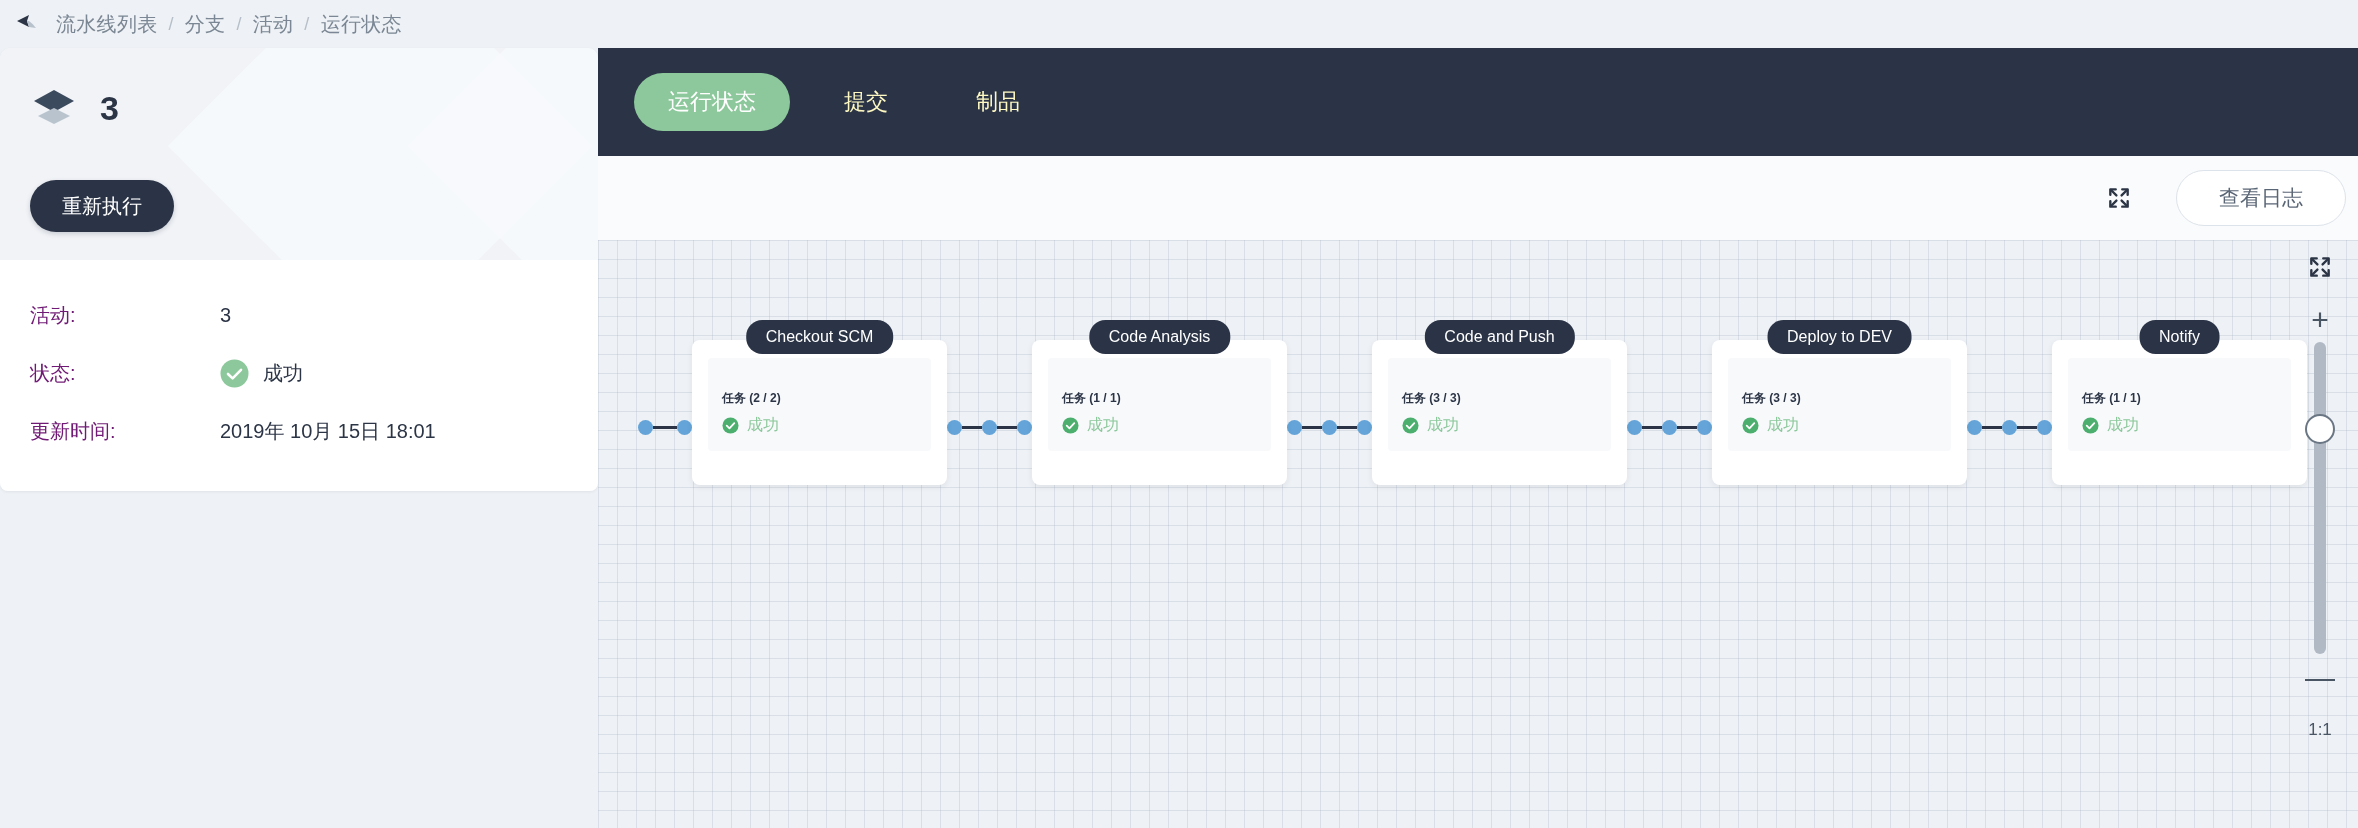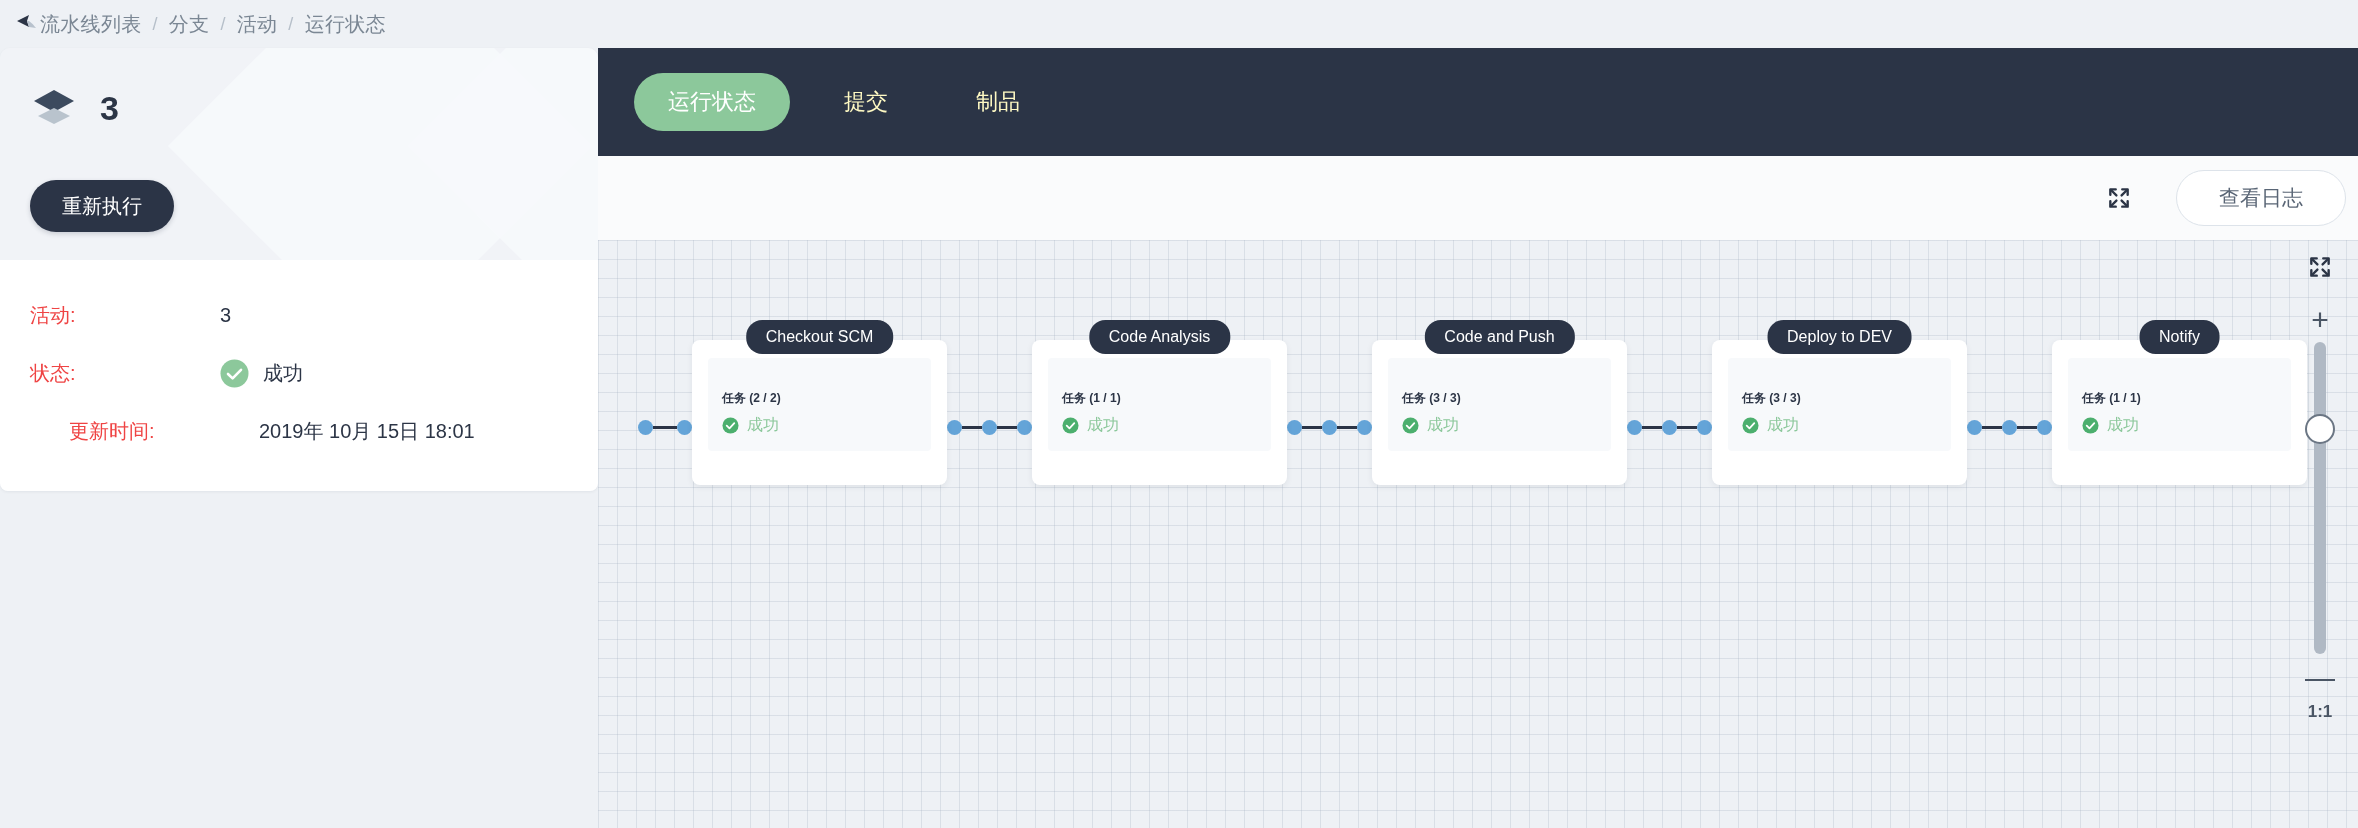--- a/index.html
+++ b/index.html
@@ -9,21 +9,21 @@
     font-family: "Liberation Sans", "DejaVu Sans", sans-serif;
     overflow: hidden;
   }
 
   
   .breadcrumb-bar {
     height: 48px;
     display: flex;
     align-items: center;
     padding-left: 14px;
-    gap: 0;
+    gap: 16px;
     background: #eef1f5;
   }
   .back-icon { width: 26px; height: 26px; display: block; flex: none; }
   .crumbs { display: flex; align-items: center; gap: 11px; }
   .crumb {
     font-size: 20px;
     color: #7b8794;
     letter-spacing: .3px;
     white-space: nowrap;
   }
@@ -83,24 +83,24 @@
     padding: 42px 30px 46px 30px;
   }
   .details-title {
     font-size: 23px; font-weight: 700; color: #2c3546;
     margin-bottom: 34px;
   }
   .detail-row {
     display: flex; align-items: center;
     margin-bottom: 30px;
   }
-  .detail-row:last-child { margin-bottom: 0; margin-left: 39px; }
+  .detail-row:last-child { margin-bottom: 0; }
   .detail-label {
     width: 190px; flex: none;
-    font-size: 20px; color: #ef4444;
+    font-size: 20px; color: #701a75;
   }
   .detail-value {
     font-size: 20px; color: #2c3546;
     display: flex; align-items: center; gap: 14px;
   }
   .check-circle { width: 29px; height: 29px; flex: none; display: block; }
   .status-text { color: #2c3546; font-size: 20px; }
 
   
   .main {
@@ -258,22 +258,22 @@
     position: absolute;
     left: 50%;
     top: 72px;
     transform: translateX(-50%);
     width: 30px; height: 30px;
     border-radius: 50%;
     background: #ffffff;
     border: 2px solid #6b7684;
   }
   .zoom-ratio {
-    font-size: 17px; font-weight: 700; color: #4a5564;
-    margin-top: 10px;
+    font-size: 17px; font-weight: 400; color: #4a5564;
+    margin-top: 28px;
   }
 </style>
 </head>
 <body>
 
 <div class="breadcrumb-bar">
   <span class="back-icon">
     <svg viewBox="0 0 26 26" width="26" height="26" aria-hidden="true">
       <path d="M3 10 L15 4 L13 10 L15 16 Z" fill="#2c3546"></path>
       <path d="M13 10 L15 16 L22 17 Q18 12 15 10 Z" fill="#b8c2cd"></path>

